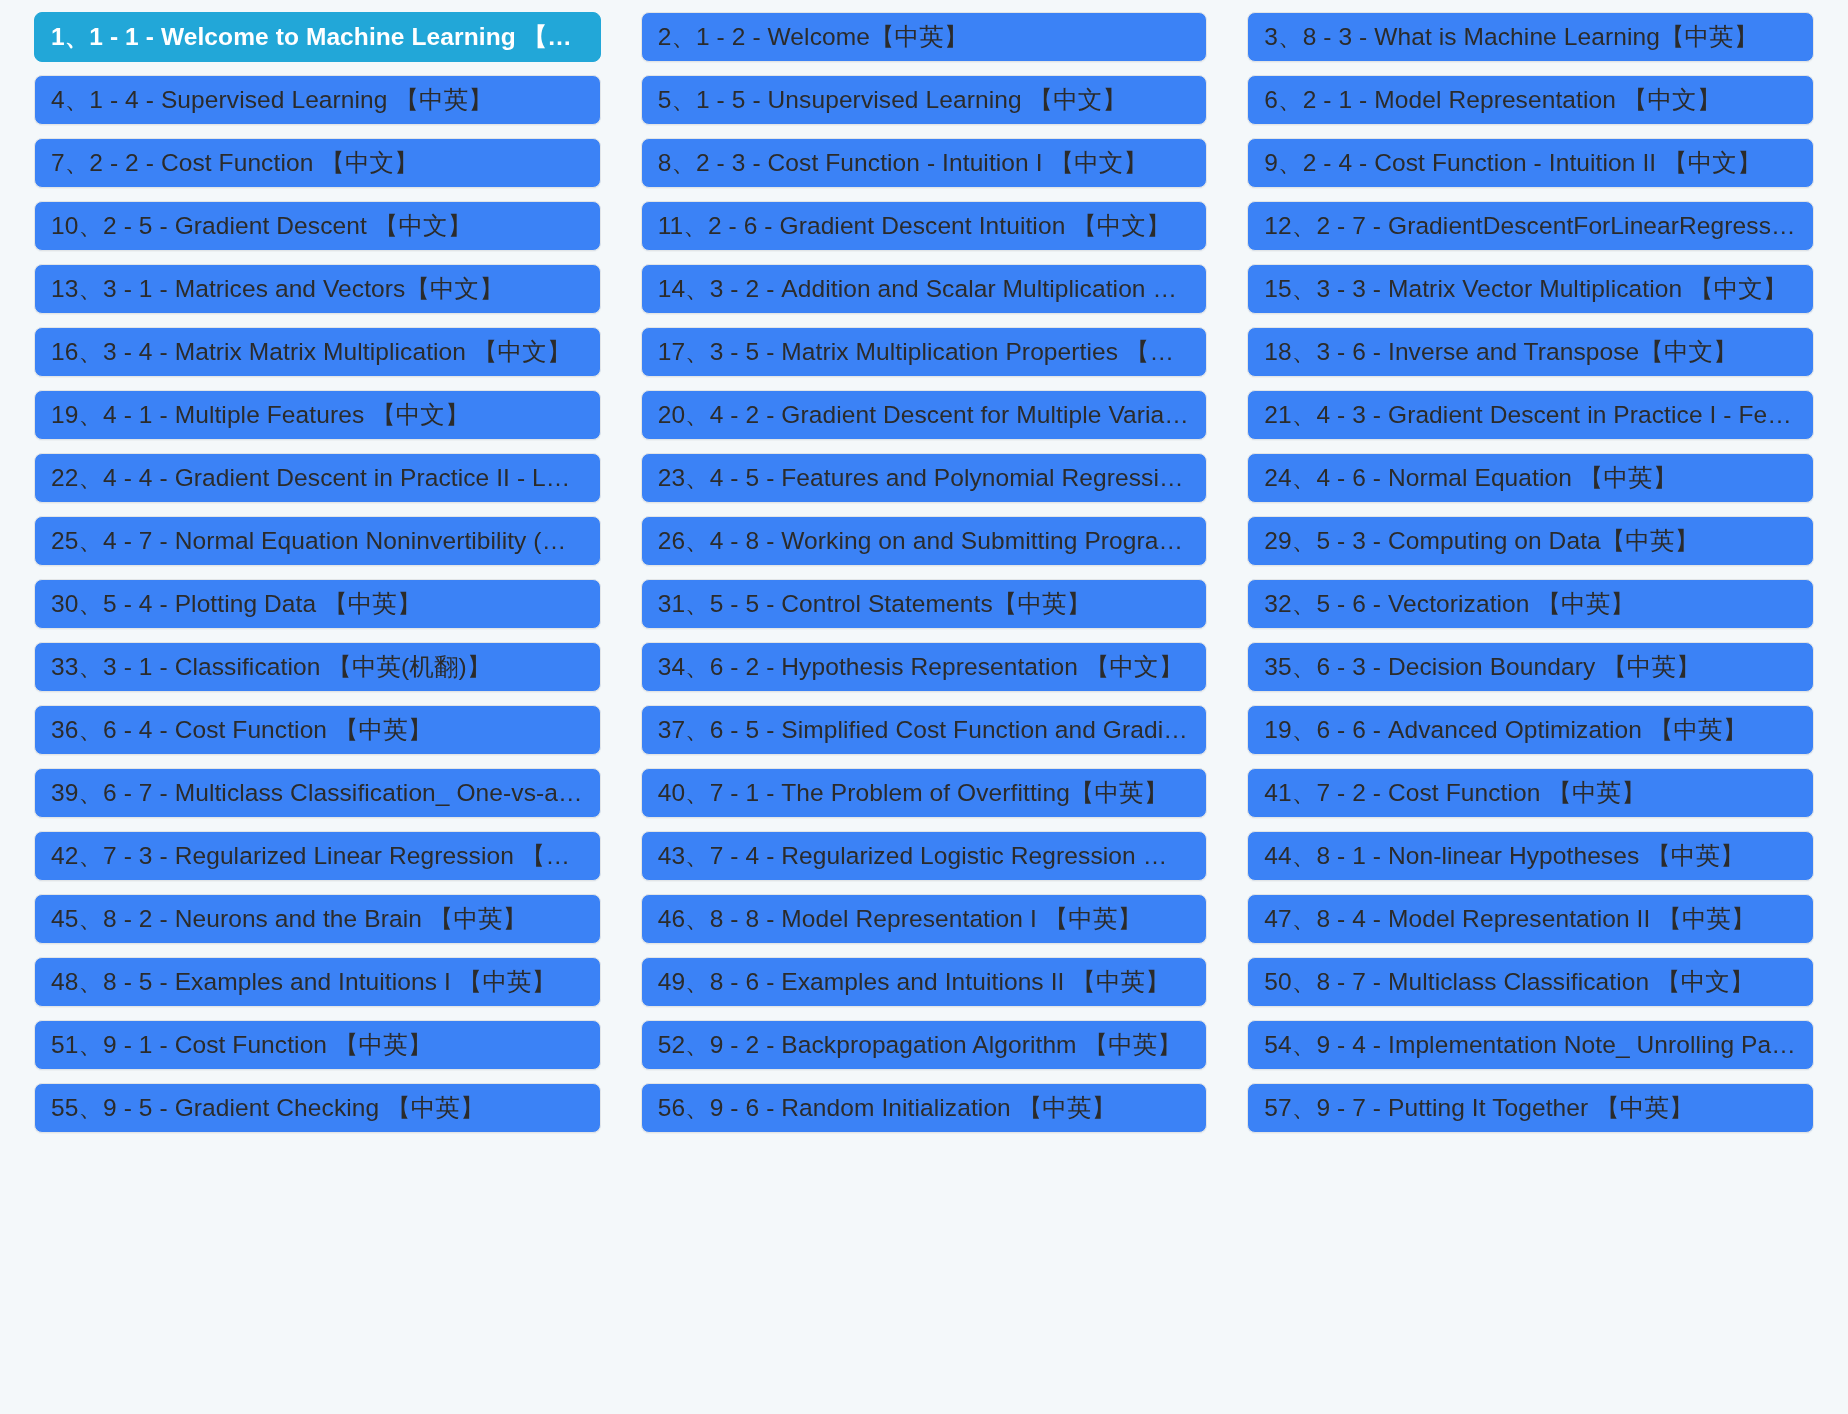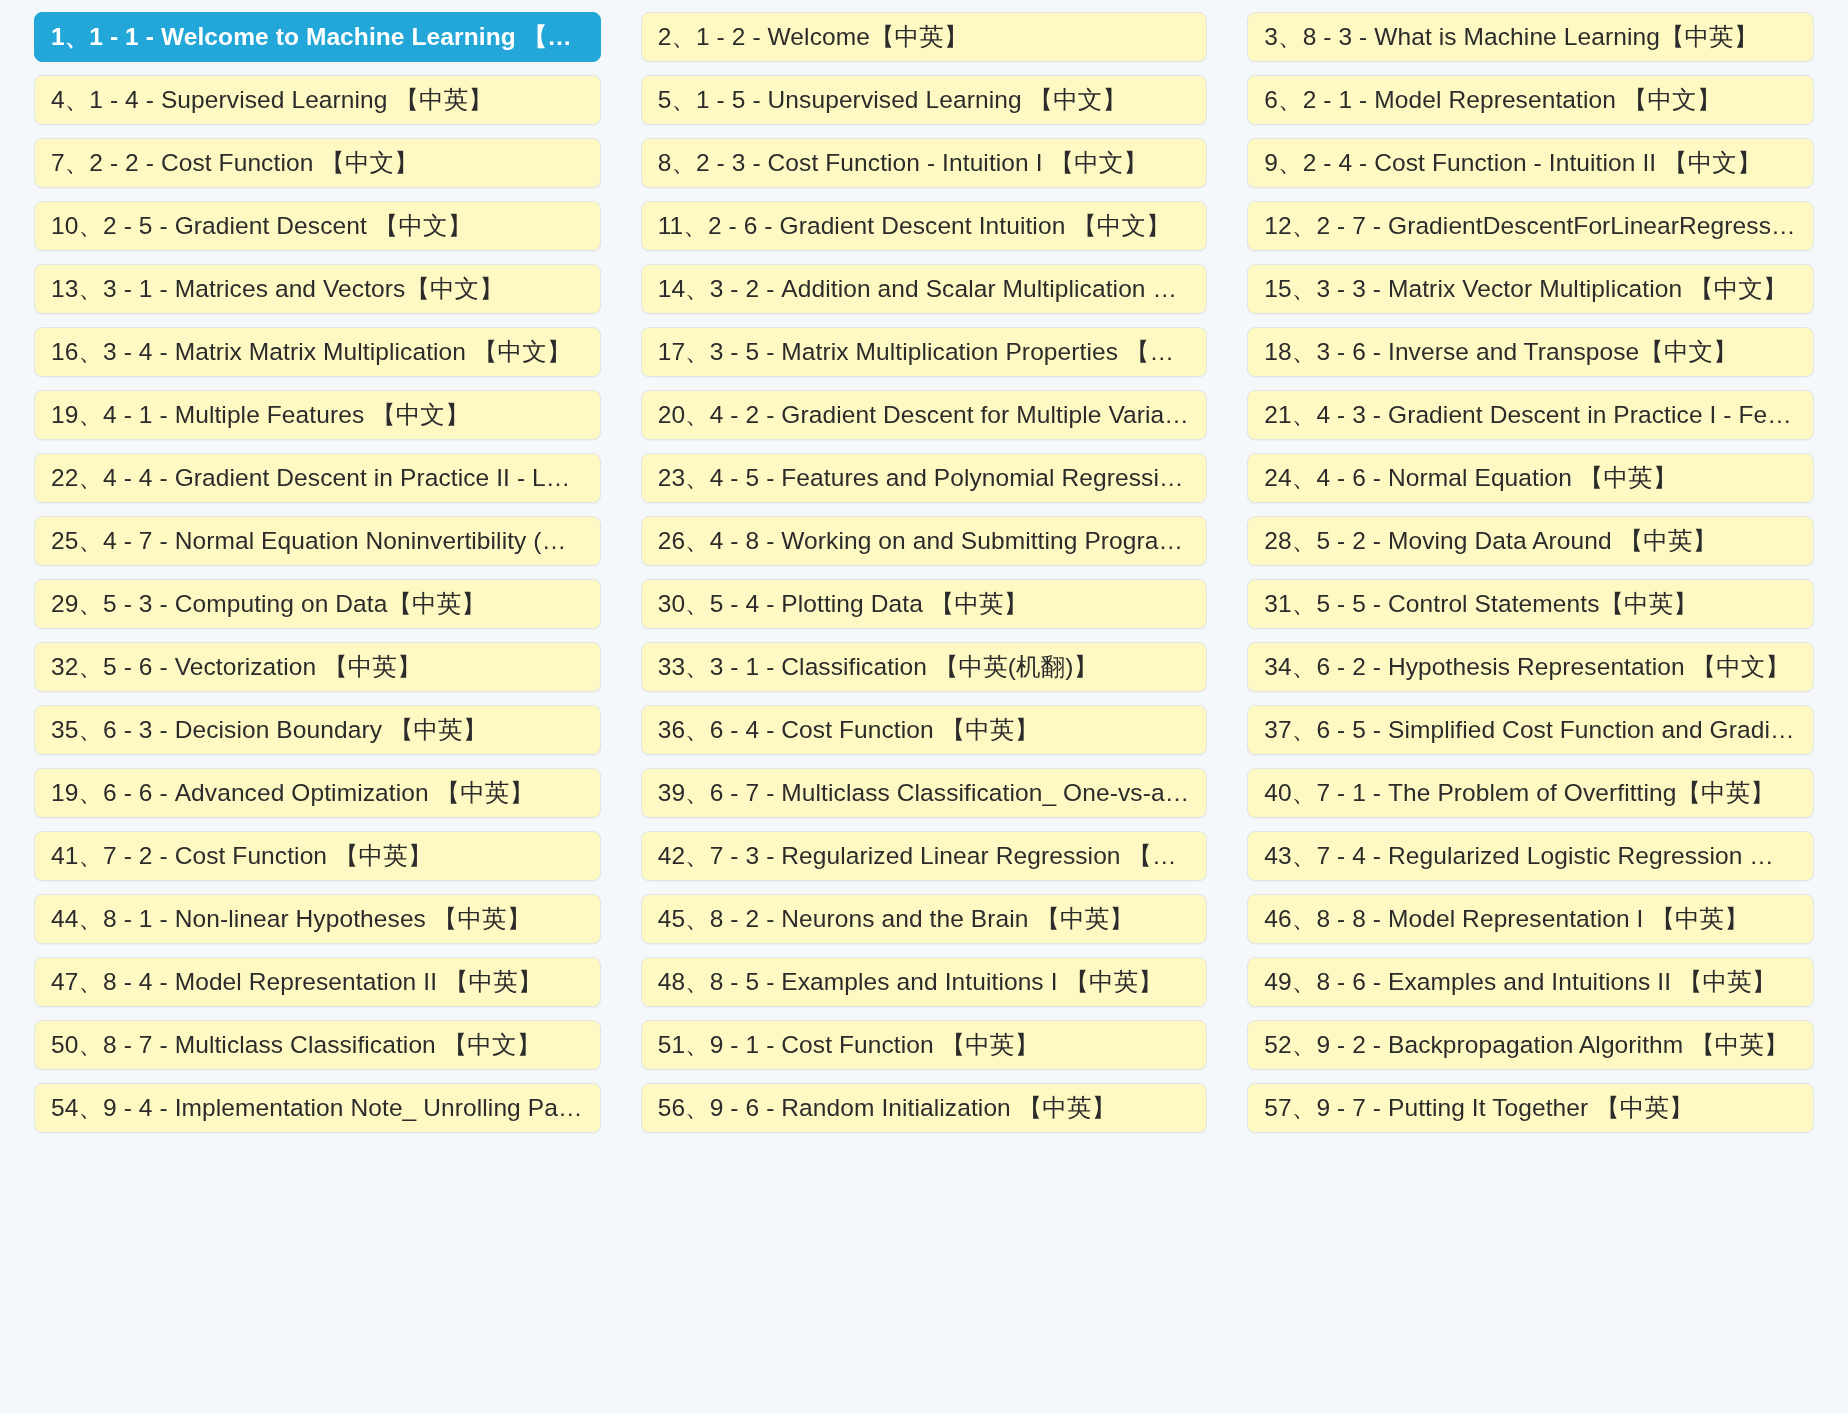--- a/index.html
+++ b/index.html
@@ -17,21 +17,21 @@
     grid-template-columns: repeat(3, 1fr);
     column-gap: 40px;
     row-gap: 13px;
     padding: 12px 34px 0 34px;
     width: 1848px;
   }
   .playlist-item {
     height: 50px;
     display: flex;
     align-items: center;
-    background: #fef9c3;
+    background: #3b82f6;
     border: 1px solid #e2e5e7;
     border-radius: 8px;
     padding: 0 16px;
     cursor: pointer;
     overflow: hidden;
     box-shadow: 0 1px 1px rgba(0,0,0,0.035);
   }
   .playlist-item .title {
     font-size: 24.5px;
     line-height: 1.1;
@@ -129,23 +129,20 @@
     <div class="playlist-item">
       <span class="title">24、4 - 6 - Normal Equation 【中英】</span>
     </div>
     <div class="playlist-item">
       <span class="title">25、4 - 7 - Normal Equation Noninvertibility (Optional) 【中英】</span>
     </div>
     <div class="playlist-item">
       <span class="title">26、4 - 8 - Working on and Submitting Programming Exercises 【中英】</span>
     </div>
     <div class="playlist-item">
-      <span class="title">28、5 - 2 - Moving Data Around 【中英】</span>
-    </div>
-    <div class="playlist-item">
       <span class="title">29、5 - 3 - Computing on Data【中英】</span>
     </div>
     <div class="playlist-item">
       <span class="title">30、5 - 4 - Plotting Data 【中英】</span>
     </div>
     <div class="playlist-item">
       <span class="title">31、5 - 5 - Control Statements【中英】</span>
     </div>
     <div class="playlist-item">
       <span class="title">32、5 - 6 - Vectorization 【中英】</span>
@@ -205,20 +202,23 @@
       <span class="title">50、8 - 7 - Multiclass Classification 【中文】</span>
     </div>
     <div class="playlist-item">
       <span class="title">51、9 - 1 - Cost Function 【中英】</span>
     </div>
     <div class="playlist-item">
       <span class="title">52、9 - 2 - Backpropagation Algorithm 【中英】</span>
     </div>
     <div class="playlist-item">
       <span class="title">54、9 - 4 - Implementation Note_ Unrolling Parameters 【中英】</span>
+    </div>
+    <div class="playlist-item">
+      <span class="title">55、9 - 5 - Gradient Checking 【中英】</span>
     </div>
     <div class="playlist-item">
       <span class="title">56、9 - 6 - Random Initialization 【中英】</span>
     </div>
     <div class="playlist-item">
       <span class="title">57、9 - 7 - Putting It Together 【中英】</span>
     </div>
   </div>
 
 </body></html>

